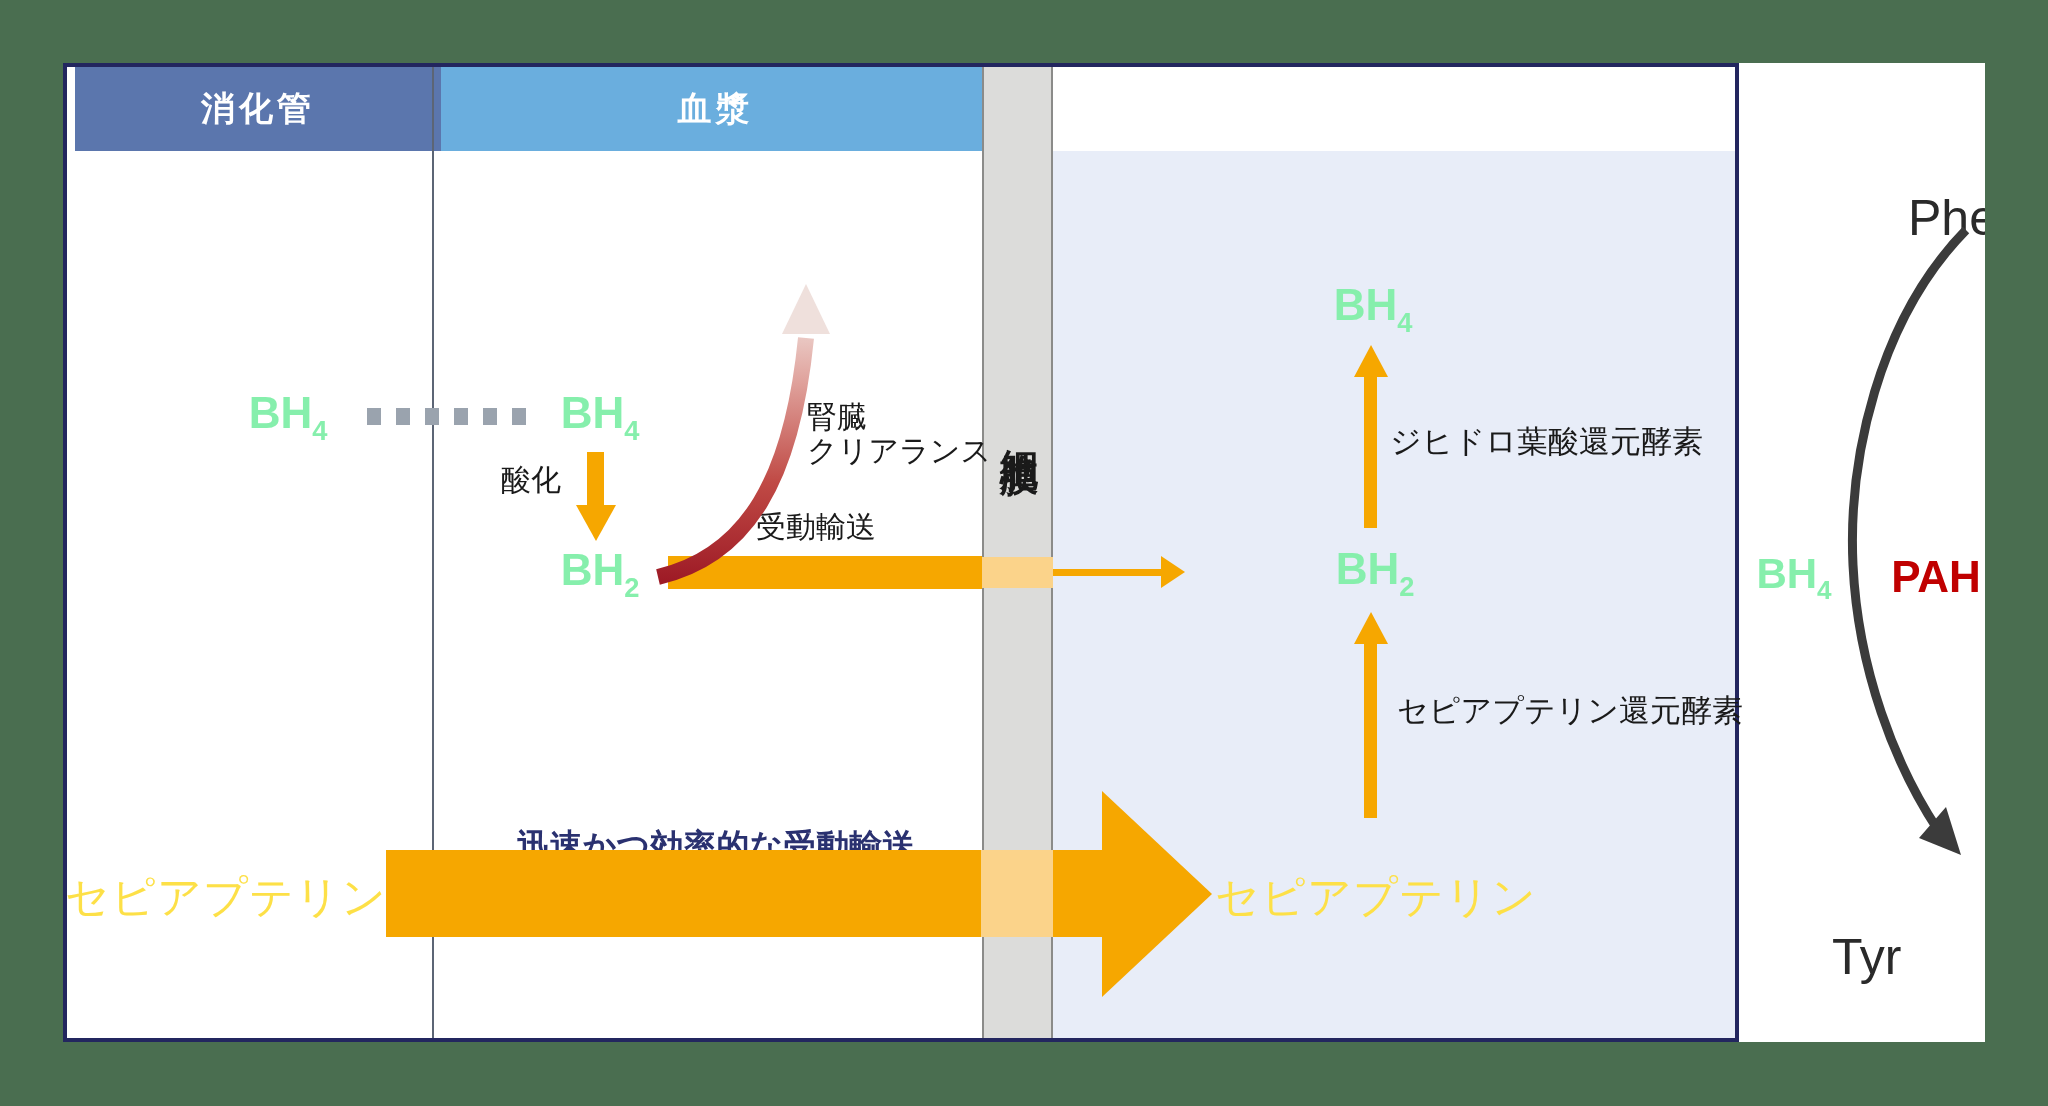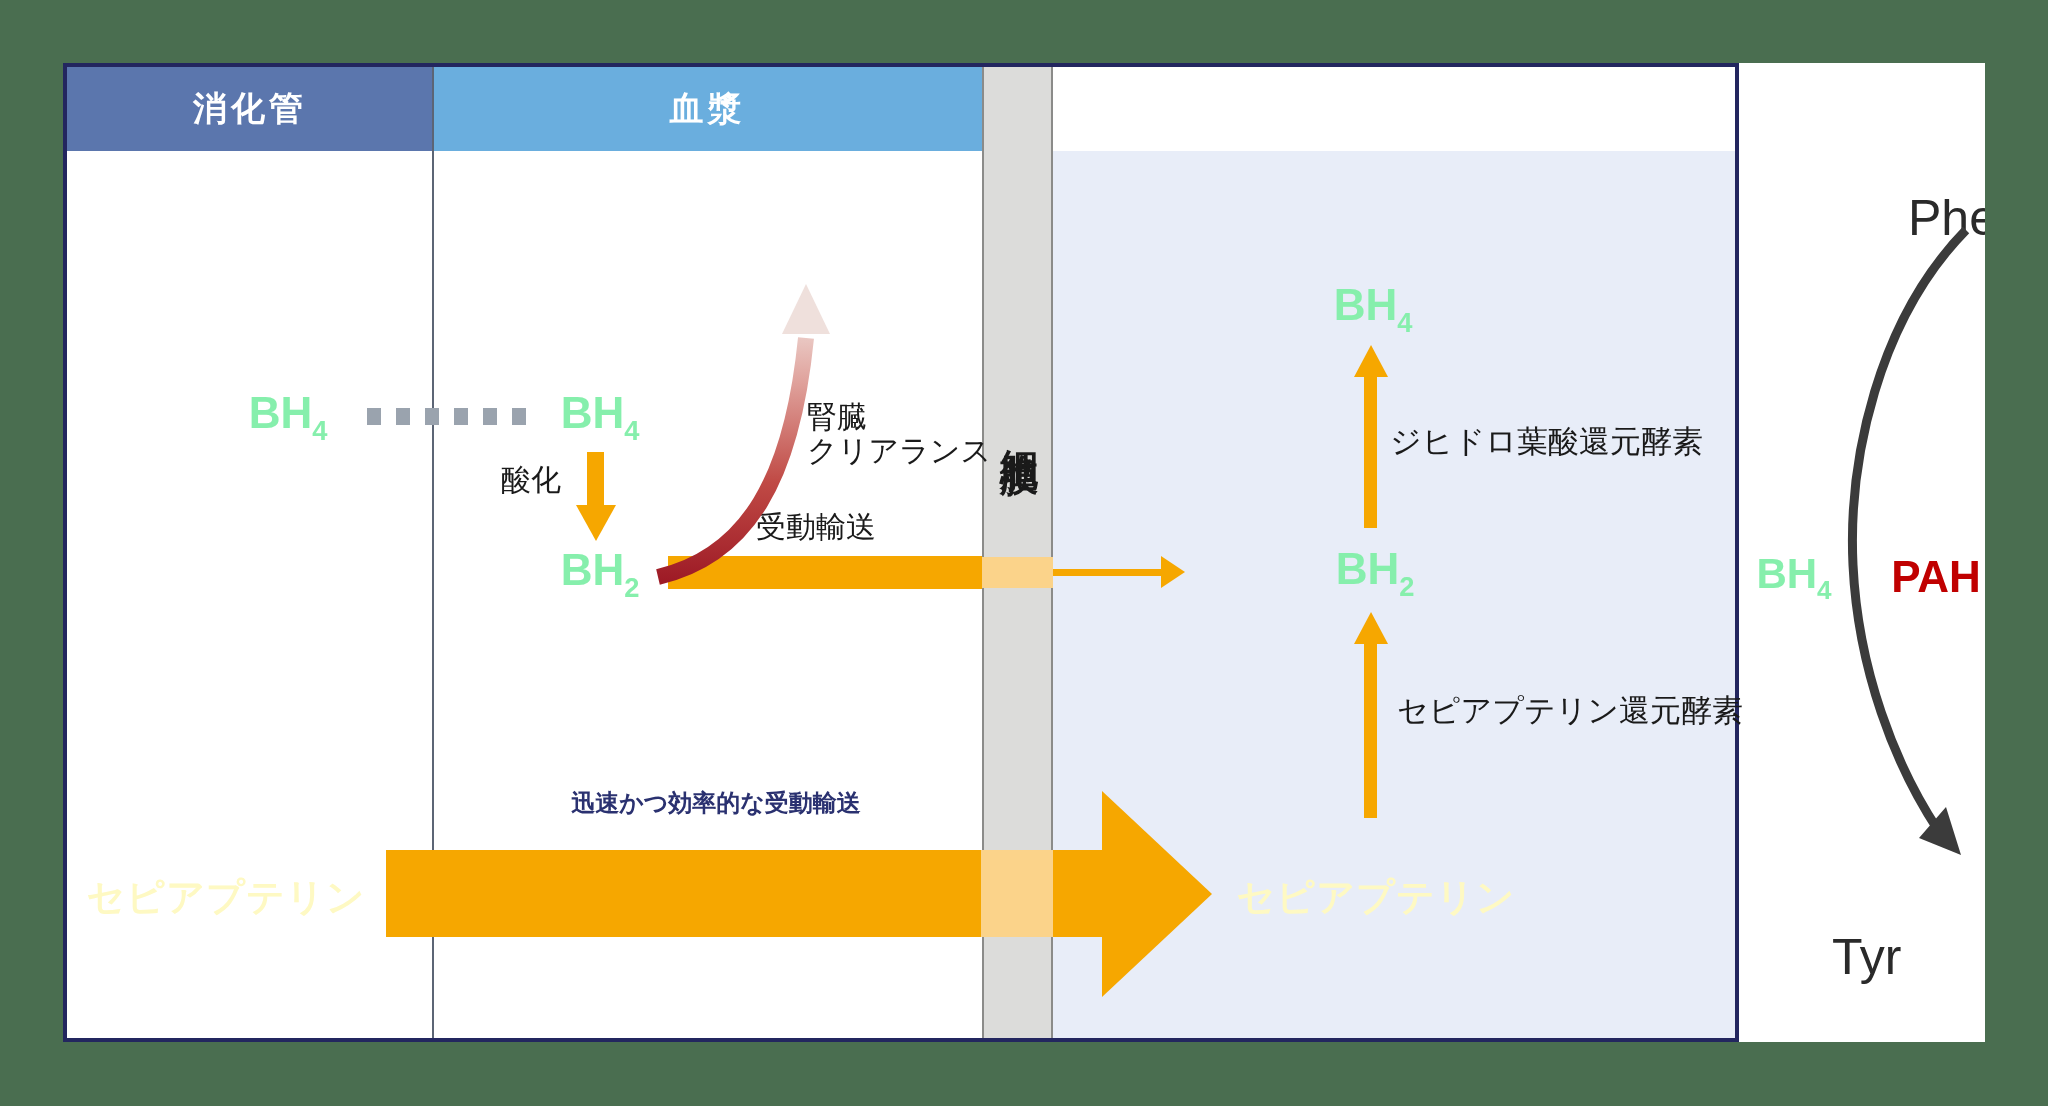--- a/index.html
+++ b/index.html
@@ -5,37 +5,37 @@
   html,body{margin:0;padding:0;background:#4a6e50;}
   #stage{position:relative;width:2048px;height:1106px;background:#4a6e50;overflow:hidden;
          font-family:"Liberation Sans","DejaVu Sans",sans-serif;}
   .abs{position:absolute;}
   
   #white-canvas{left:63px;top:63px;width:1922px;height:979px;background:#ffffff;}
   
   #main-box{left:63px;top:63px;width:1676px;height:979px;border:4px solid #23265f;box-sizing:border-box;}
   
   .panel-header{top:67px;height:84px;display:flex;align-items:center;justify-content:center;
-                color:#ffffff;font-weight:bold;font-size:34px;letter-spacing:4px;white-space:nowrap;}
+                color:#ffffff;font-weight:bold;font-size:34px;letter-spacing:4px;white-space:nowrap;margin-left:8px;}
   #hdr-digestive{left:67px;width:366px;background:#5b76ad;}
   #hdr-plasma{left:433px;width:549px;background:#6aaede;}
   #hdr-cell{left:1053px;width:682px;background:#2d3070;
             background-image:radial-gradient(#474b96 1px,transparent 1.4px);background-size:9px 9px;}
   
   #cell-body{left:1053px;top:151px;width:682px;height:887px;background:#e8edf8;}
   #col-sep{left:432px;top:67px;width:2px;height:971px;background:#5c6575;}
   
   #membrane{left:982px;top:67px;width:71px;height:971px;background:#dcdcda;
             border-left:2px solid #8b8b89;border-right:2px solid #8b8b89;box-sizing:border-box;}
   #membrane-label{left:995px;top:420px;width:46px;writing-mode:vertical-rl;text-orientation:upright;
                   font-size:38px;font-weight:bold;color:#1a1a1a;letter-spacing:4px;line-height:44px;}
   
   .mol{transform:translate(-50%,-50%);font-weight:bold;font-size:44px;color:#86efac;white-space:nowrap;}
   .mol sub{font-size:0.62em;position:relative;top:2px;}
-  .mol-navy{transform:translate(-50%,-50%);font-weight:bold;font-size:38px;color:#fef9c3;white-space:nowrap;letter-spacing:1px;}
+  .mol-navy{transform:translate(-50%,-50%);font-weight:normal;font-size:44px;color:#fde047;white-space:nowrap;letter-spacing:1px;}
   .lbl{color:#1a1a1a;font-size:30px;white-space:nowrap;}
   
   #dash-row{left:367px;top:408px;display:flex;gap:15px;}
   #dash-row .dash{width:14px;height:17px;background:#9aa3ae;}
   
   .yl{background:#f6a700;}
   .yl-light{background:#fbd38a;}
   .tri{width:0;height:0;}
   
   .frame{background:#4a6e50;z-index:50;}
@@ -82,21 +82,21 @@
     <div>腎臓</div>
     <div>クリアランス</div>
   </div>
 
   <div class="abs lbl" style="left:816px;top:527px;transform:translate(-50%,-50%);">受動輸送</div>
   <div class="abs yl" style="left:668px;top:556px;width:314px;height:33px;"></div>
   <div class="abs yl-light" style="left:982px;top:557px;width:71px;height:31px;z-index:5;"></div>
   <div class="abs yl" style="left:1053px;top:569px;width:110px;height:7px;"></div>
   <div class="abs tri" style="left:1161px;top:556px;border-top:16px solid transparent;border-bottom:16px solid transparent;border-left:24px solid #f6a700;"></div>
 
-  <div class="abs" style="left:716px;top:803px;transform:translate(-50%,-50%);font-size:24px;font-weight:bold;color:#2a3170;white-space:nowrap;">迅速かつ効率的な受動輸送</div>
+  <div class="abs" style="left:716px;top:846px;transform:translate(-50%,-50%);font-size:33px;font-weight:bold;color:#2a3170;white-space:nowrap;">迅速かつ効率的な受動輸送</div>
   <div class="abs mol-navy" style="left:226px;top:897px;">セピアプテリン</div>
   <div class="abs yl" style="left:386px;top:850px;width:716px;height:87px;"></div>
   <div class="abs yl-light" style="left:981px;top:850px;width:72px;height:87px;z-index:5;"></div>
   <div class="abs tri" style="left:1102px;top:791px;border-top:103px solid transparent;border-bottom:103px solid transparent;border-left:110px solid #f6a700;"></div>
   <div class="abs mol-navy" style="left:1376px;top:897px;">セピアプテリン</div>
 
   <div class="abs yl" style="left:1364px;top:643px;width:13px;height:175px;"></div>
   <div class="abs tri" style="left:1354px;top:612px;border-left:17px solid transparent;border-right:17px solid transparent;border-bottom:32px solid #f6a700;"></div>
   <div class="abs lbl" style="left:1397px;top:711px;transform:translateY(-50%);font-size:31px;">セピアプテリン還元酵素</div>
   <div class="abs mol" style="left:1375px;top:572px;"><span>BH</span><sub>2</sub></div>

